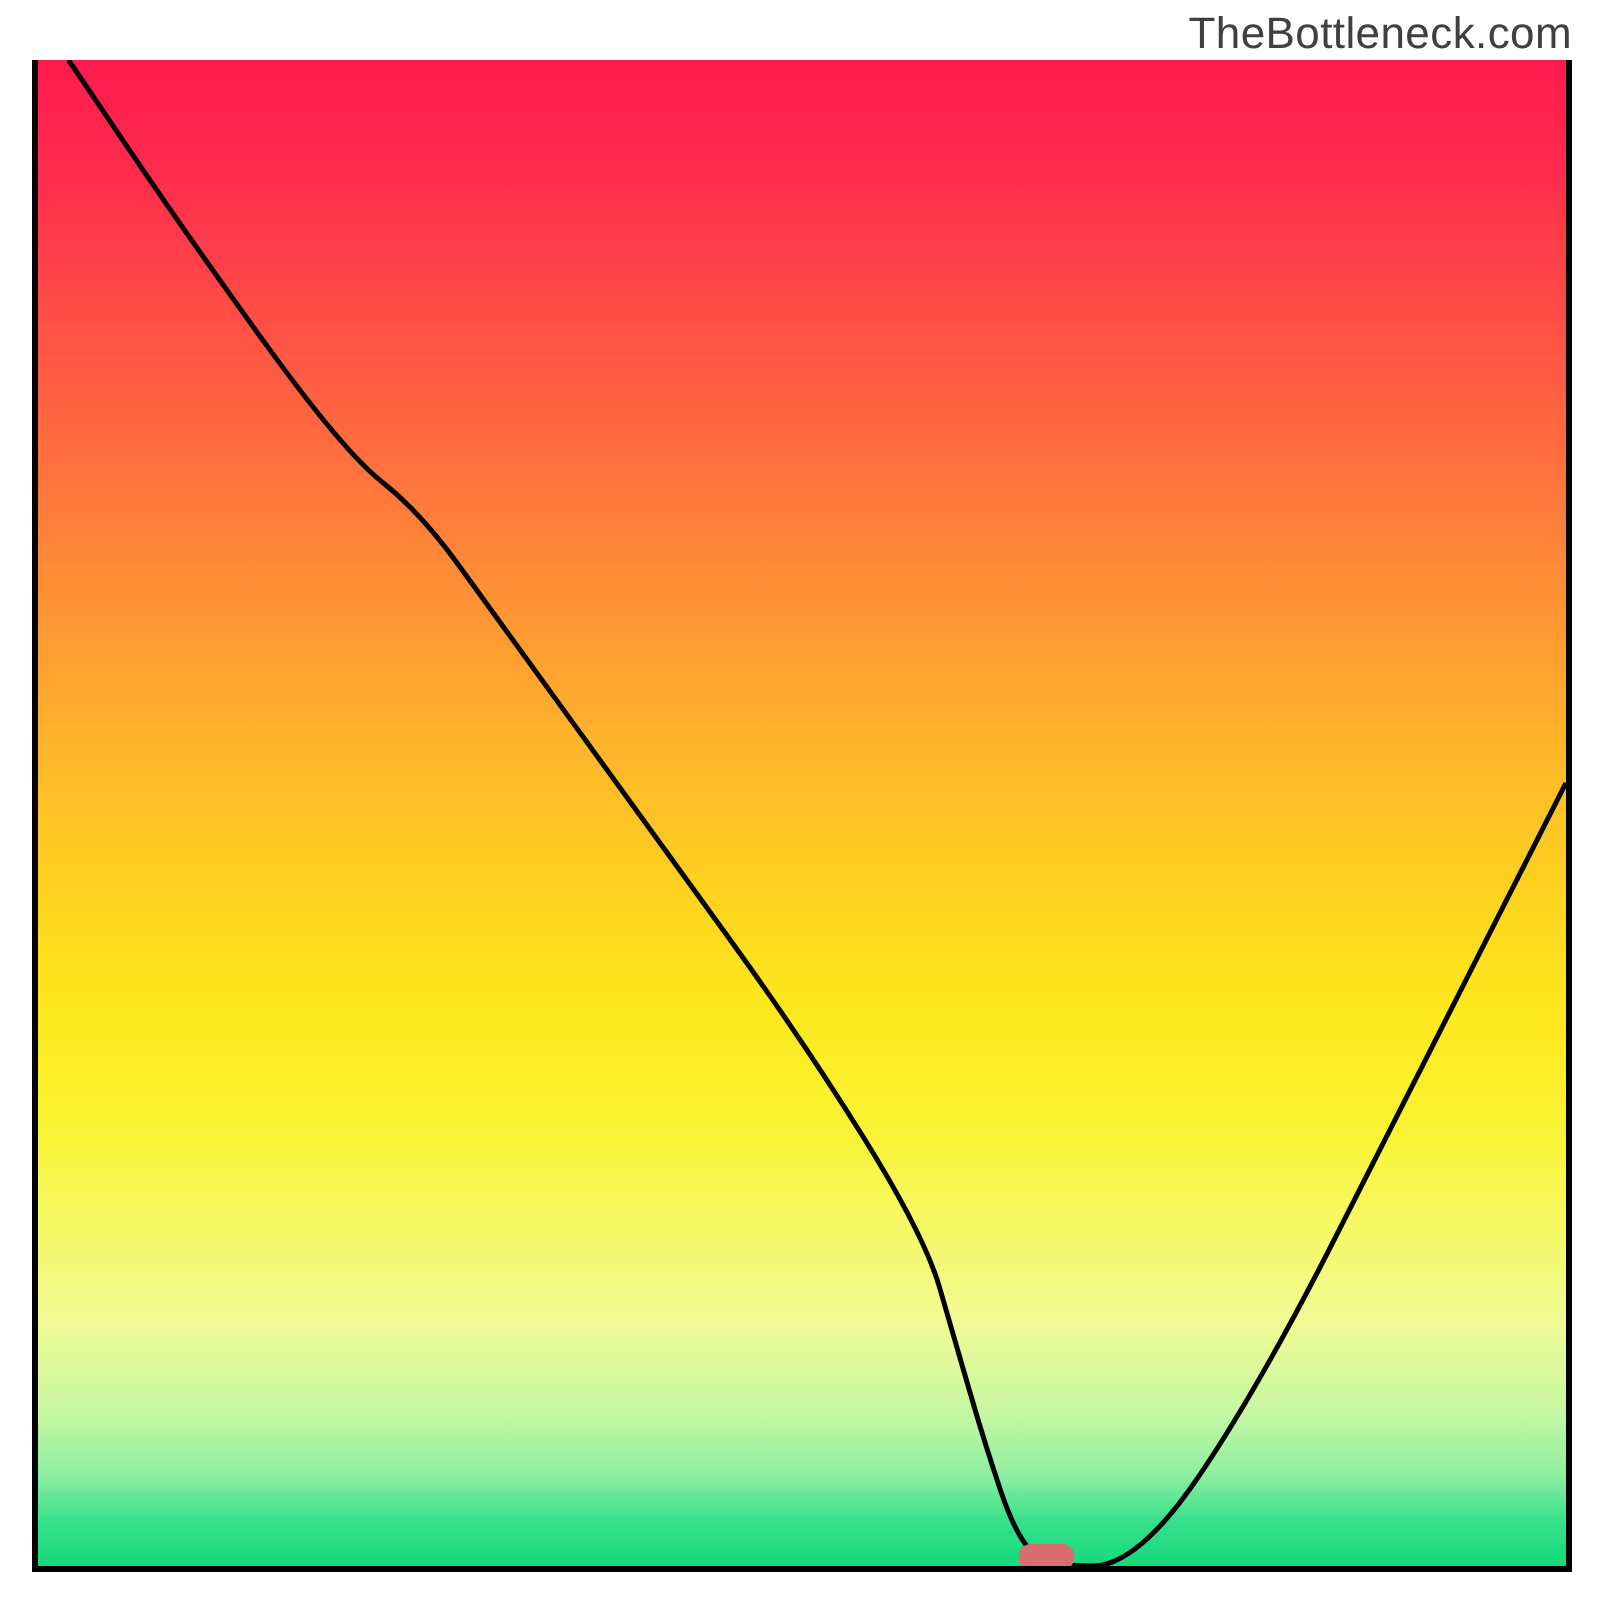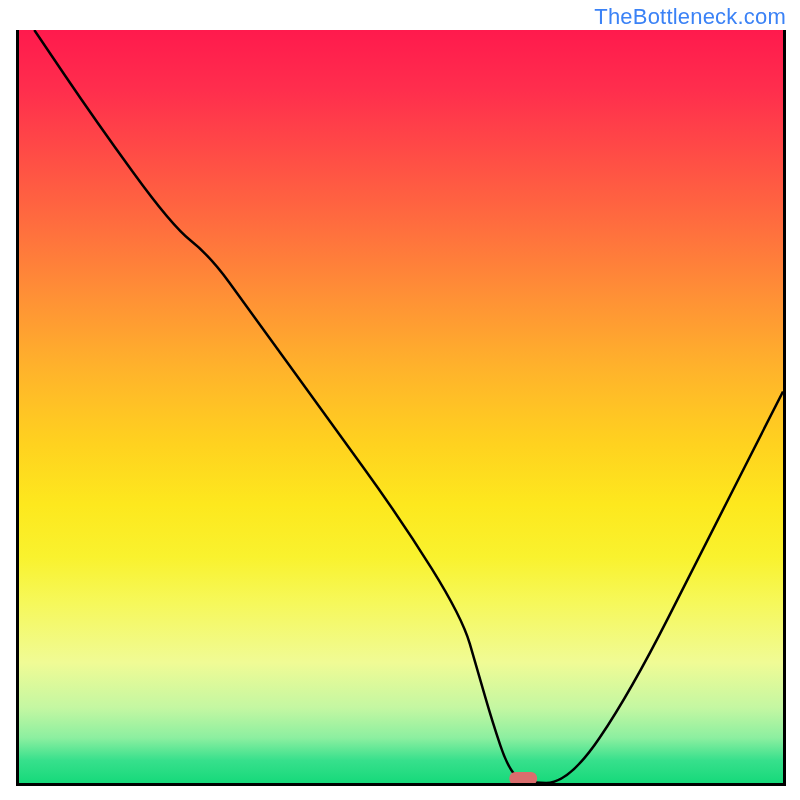--- a/index.html
+++ b/index.html
@@ -56,21 +56,21 @@
   .marker {
     fill: #da6d6d;
     stroke: none;
   }
   .watermark {
     position: absolute;
     top: 4px;
     right: 14px;
     font-family: Arial, Helvetica, sans-serif;
     font-size: 22px;
-    color: #3b82f6;
+    color: #404040;
     letter-spacing: 0.2px;
   }
 </style>
 </head>
 <body>
 
 <div class="chart-container">
   <div class="watermark">TheBottleneck.com</div>
   <div class="plot-area">
     <div class="gradient-bg"></div>

